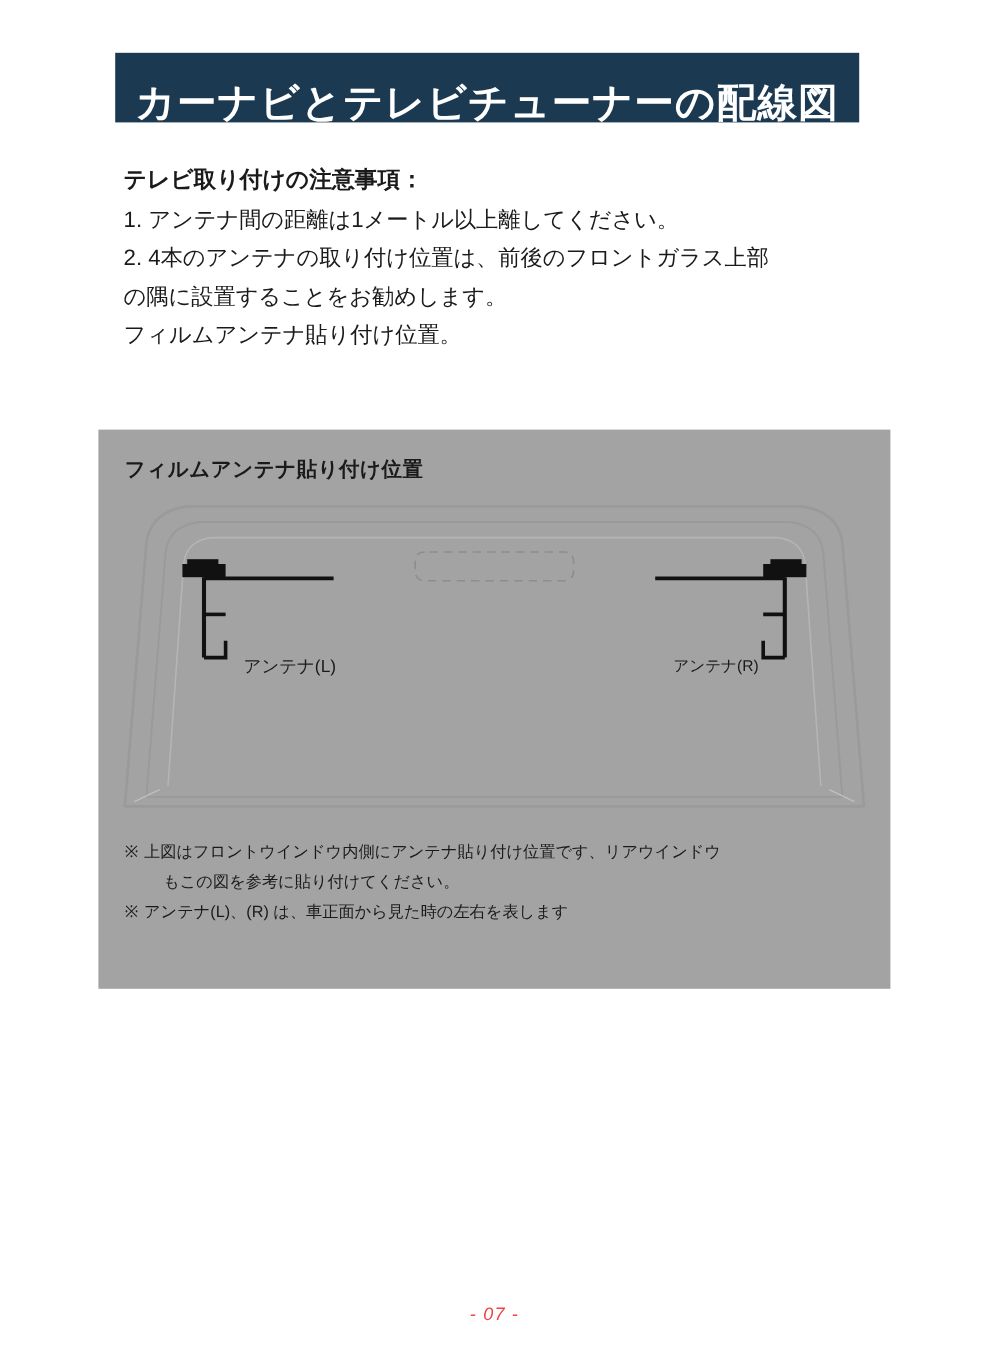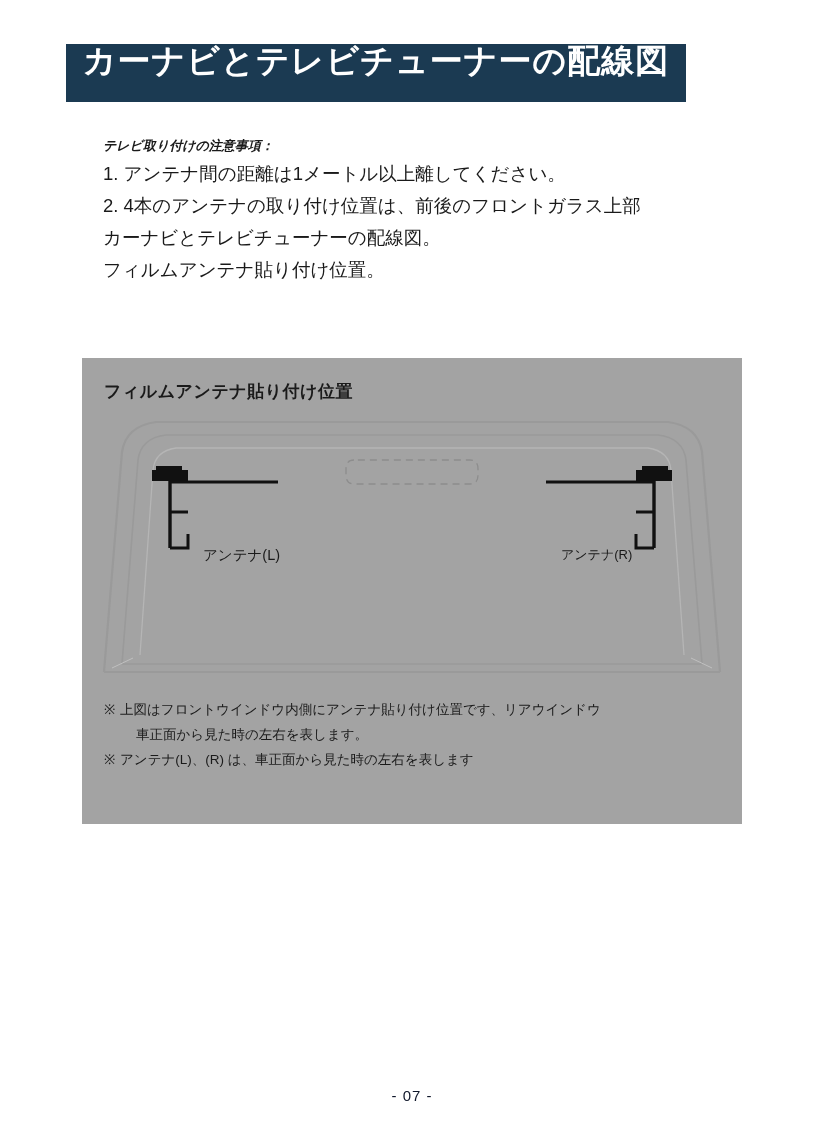--- a/index.html
+++ b/index.html
@@ -17,51 +17,50 @@
   }
   .page {
     position: absolute;
     inset: 0;
     padding: 0;
   }
 
   
   .title-bar {
     position: absolute;
-    left: 66px;
+    left: 96px;
     top: 44px;
     width: 620px;
     height: 58px;
     background: #1b3a52;
     display: flex;
-    align-items: flex-start;
+    align-items: flex-end;
     justify-content: center;
   }
   .title-bar .title-text {
     color: #ffffff;
     font-size: 33px;
     font-weight: bold;
     letter-spacing: 1px;
     line-height: 1;
     white-space: nowrap;
   }
 
   
   .notice {
     position: absolute;
     left: 103px;
     top: 136px;
     width: 650px;
   }
   .notice-heading {
-    font-size: 13px;
+    font-size: 19px;
     font-weight: bold;
     line-height: 1.55;
     margin-bottom: 2px;
-    font-style: italic;
   }
   .notice-line {
     font-size: 18.5px;
     line-height: 1.72;
     font-weight: 400;
   }
 
   
   .figure-panel {
     position: absolute;
@@ -129,38 +128,39 @@
   }
 
   
   .footer {
     position: absolute;
     left: 0;
     right: 0;
     top: 1087px;
     text-align: center;
     font-size: 15px;
-    color: #0f172a;
+    color: #ef4444;
     letter-spacing: 1px;
+    font-style: italic;
   }
 </style>
 </head>
 <body>
 
 <div class="page">
 
   <div class="title-bar">
     <span class="title-text">カーナビとテレビチューナーの配線図</span>
   </div>
 
   <div class="notice">
     <div class="notice-heading">テレビ取り付けの注意事項：</div>
     <div class="notice-line">1. アンテナ間の距離は1メートル以上離してください。</div>
     <div class="notice-line">2. 4本のアンテナの取り付け位置は、前後のフロントガラス上部</div>
-    <div class="notice-line">カーナビとテレビチューナーの配線図。</div>
+    <div class="notice-line">の隅に設置することをお勧めします。</div>
     <div class="notice-line">フィルムアンテナ貼り付け位置。</div>
   </div>
 
   <div class="figure-panel">
     <div class="figure-title">フィルムアンテナ貼り付け位置</div>
 
     <div class="figure-art">
       <svg width="624" height="264" viewBox="0 0 624 264" xmlns="http://www.w3.org/2000/svg">
 
         <path d="M4 260 L22 40 Q26 14 56 10 L568 10 Q598 14 602 40 L620 260" fill="none" stroke="#9a9a9a" stroke-width="2.2"></path>
@@ -194,21 +194,21 @@
 
       <span class="label-l">アンテナ(L)</span>
       <span class="label-r">アンテナ(R)</span>
     </div>
 
     <div class="figure-notes">
       <div class="note-row">
         <span class="note-mark">※</span>
         <span class="note-body">上図はフロントウインドウ内側にアンテナ貼り付け位置です、リアウインドウ</span>
       </div>
-      <div class="note-cont">車正面から見た時の左右を表します。</div>
+      <div class="note-cont">もこの図を参考に貼り付けてください。</div>
       <div class="note-row">
         <span class="note-mark">※</span>
         <span class="note-body">アンテナ(L)、(R) は、車正面から見た時の左右を表します</span>
       </div>
     </div>
   </div>
 
   <div class="footer">- 07 -</div>
 
 </div>

